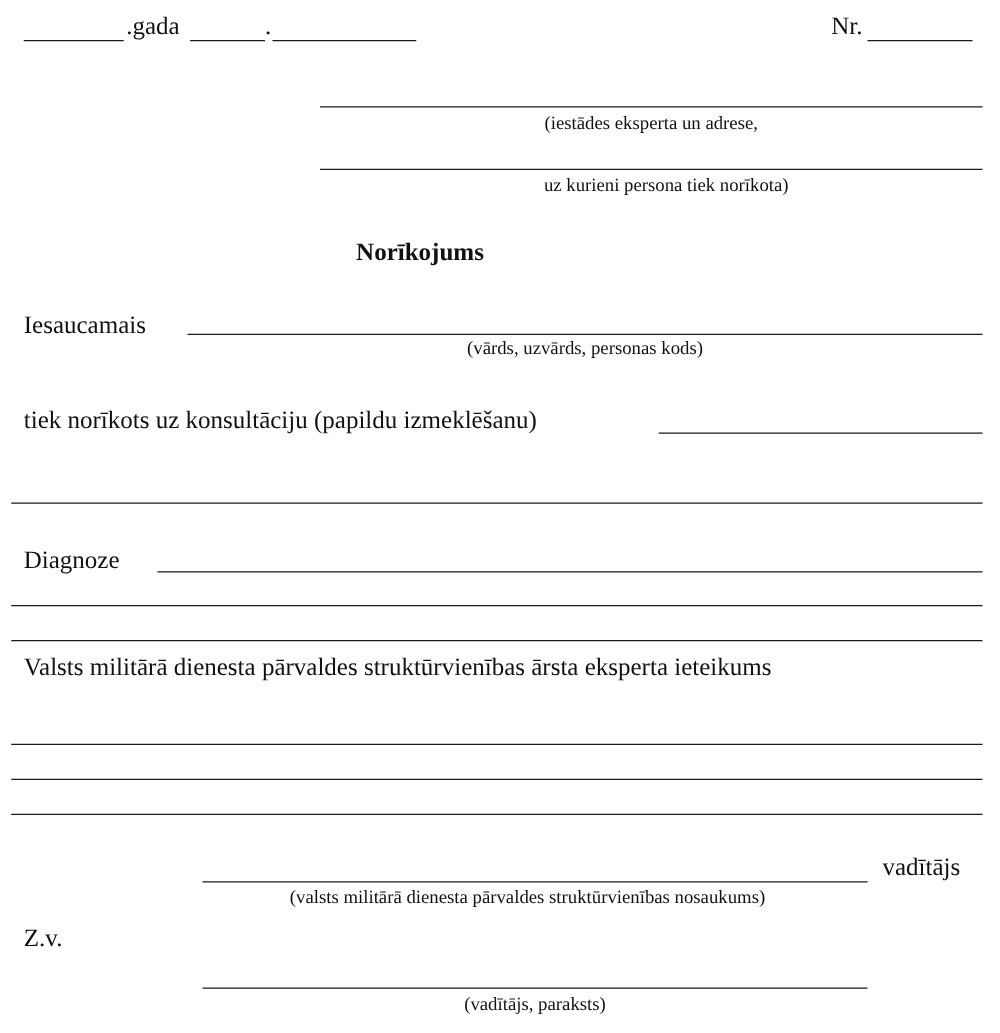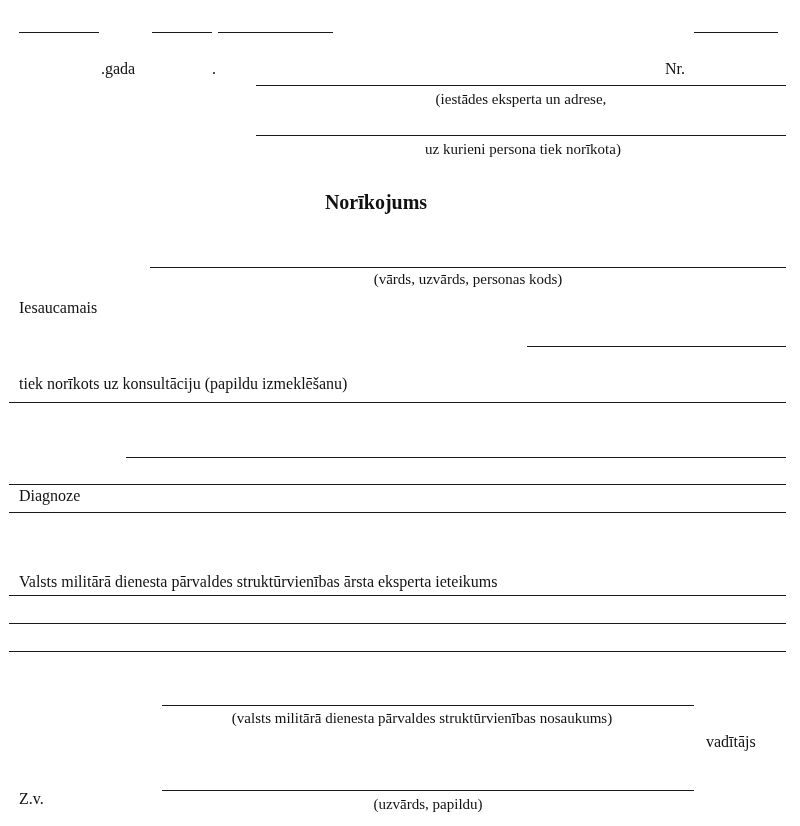--- a/index.html
+++ b/index.html
@@ -9,21 +9,21 @@
     }
     body {
       width: 800px;
       height: 826px;
       position: relative;
       overflow: hidden;
       font-family: "Liberation Serif", "DejaVu Serif", serif;
       color: #111111;
     }
     .abs { position: absolute; }
-    .txt { font-size: 16px; line-height: 22px; white-space: nowrap; margin-top: 48px; }
+    .txt { font-size: 20px; line-height: 22px; white-space: nowrap; }
     .small { font-size: 15px; line-height: 18px; white-space: nowrap; }
     .field { position: absolute; height: 20px; background: transparent; border: none; border-bottom: 1.5px solid #1a1a1a; padding: 0; margin: 0; font-family: "Liberation Serif", serif; font-size: 17px; outline: none; }
     .center { text-align: center; }
     .title { font-weight: bold; font-size: 20px; }
   </style>
 </head>
 <body>
 
 <div>
   <input class="field" style="left: 19px; top: 12px; width: 80px;" type="text">
@@ -33,24 +33,24 @@
   <input class="field" style="left: 218px; top: 12px; width: 115px;" type="text">
 
   <span class="abs txt" style="left:665px; top:10px;">Nr.</span>
   <input class="field" style="left: 694px; top: 12px; width: 84px;" type="text">
 </div>
 
 <div>
   <input class="field" style="left: 256px; top: 65px; width: 530px;" type="text">
   <div class="abs small center" style="left:256px; top:90px; width:530px;">(iestādes eksperta un adrese,</div>
   <input class="field" style="left: 256px; top: 115px; width: 530px;" type="text">
-  <div class="abs small center" style="left:258px; top:140px; width:530px;text-align:center;">uz kurieni persona tiek norīkota)</div>
+  <div class="abs small center" style="left:268px; top:140px; width:530px;text-align:center;">uz kurieni persona tiek norīkota)</div>
 </div>
 
-<div class="abs title center" style="left:0; top:191px; width:672px;padding-left:40px;">Norīkojums</div>
+<div class="abs title center" style="left:0; top:191px; width:672px;">Norīkojums</div>
 
 <div>
   <span class="abs txt" style="left:19px; top:249px;">Iesaucamais</span>
   <input class="field" style="left: 150px; top: 247px; width: 636px;" type="text">
   <div class="abs small center" style="left:150px; top:270px; width:636px;">(vārds, uzvārds, personas kods)</div>
 </div>
 
 <div>
   <span class="abs txt" style="left:19px; top:325px;">tiek norīkots uz konsultāciju (papildu izmeklēšanu)</span>
   <input class="field" style="left: 527px; top: 326px; width: 259px;" type="text">
@@ -72,14 +72,14 @@
 </div>
 
 <div>
   <input class="field" style="left: 162px; top: 685px; width: 532px;" type="text">
   <span class="abs txt" style="left:706px; top:683px;">vadītājs</span>
   <div class="abs small center" style="left:156px; top:709px; width:532px;">(valsts militārā dienesta pārvaldes struktūrvienības nosaukums)</div>
 
   <span class="abs txt" style="left:19px; top:740px;text-align:center;">Z.v.</span>
 
   <input class="field" style="left: 162px; top: 770px; width: 532px;" type="text">
-  <div class="abs small center" style="left:162px; top:795px; width:532px;">(uzvārds, papildu)</div>
+  <div class="abs small center" style="left:162px; top:795px; width:532px;">(vadītājs, paraksts)</div>
 </div>
 
 </body></html>

